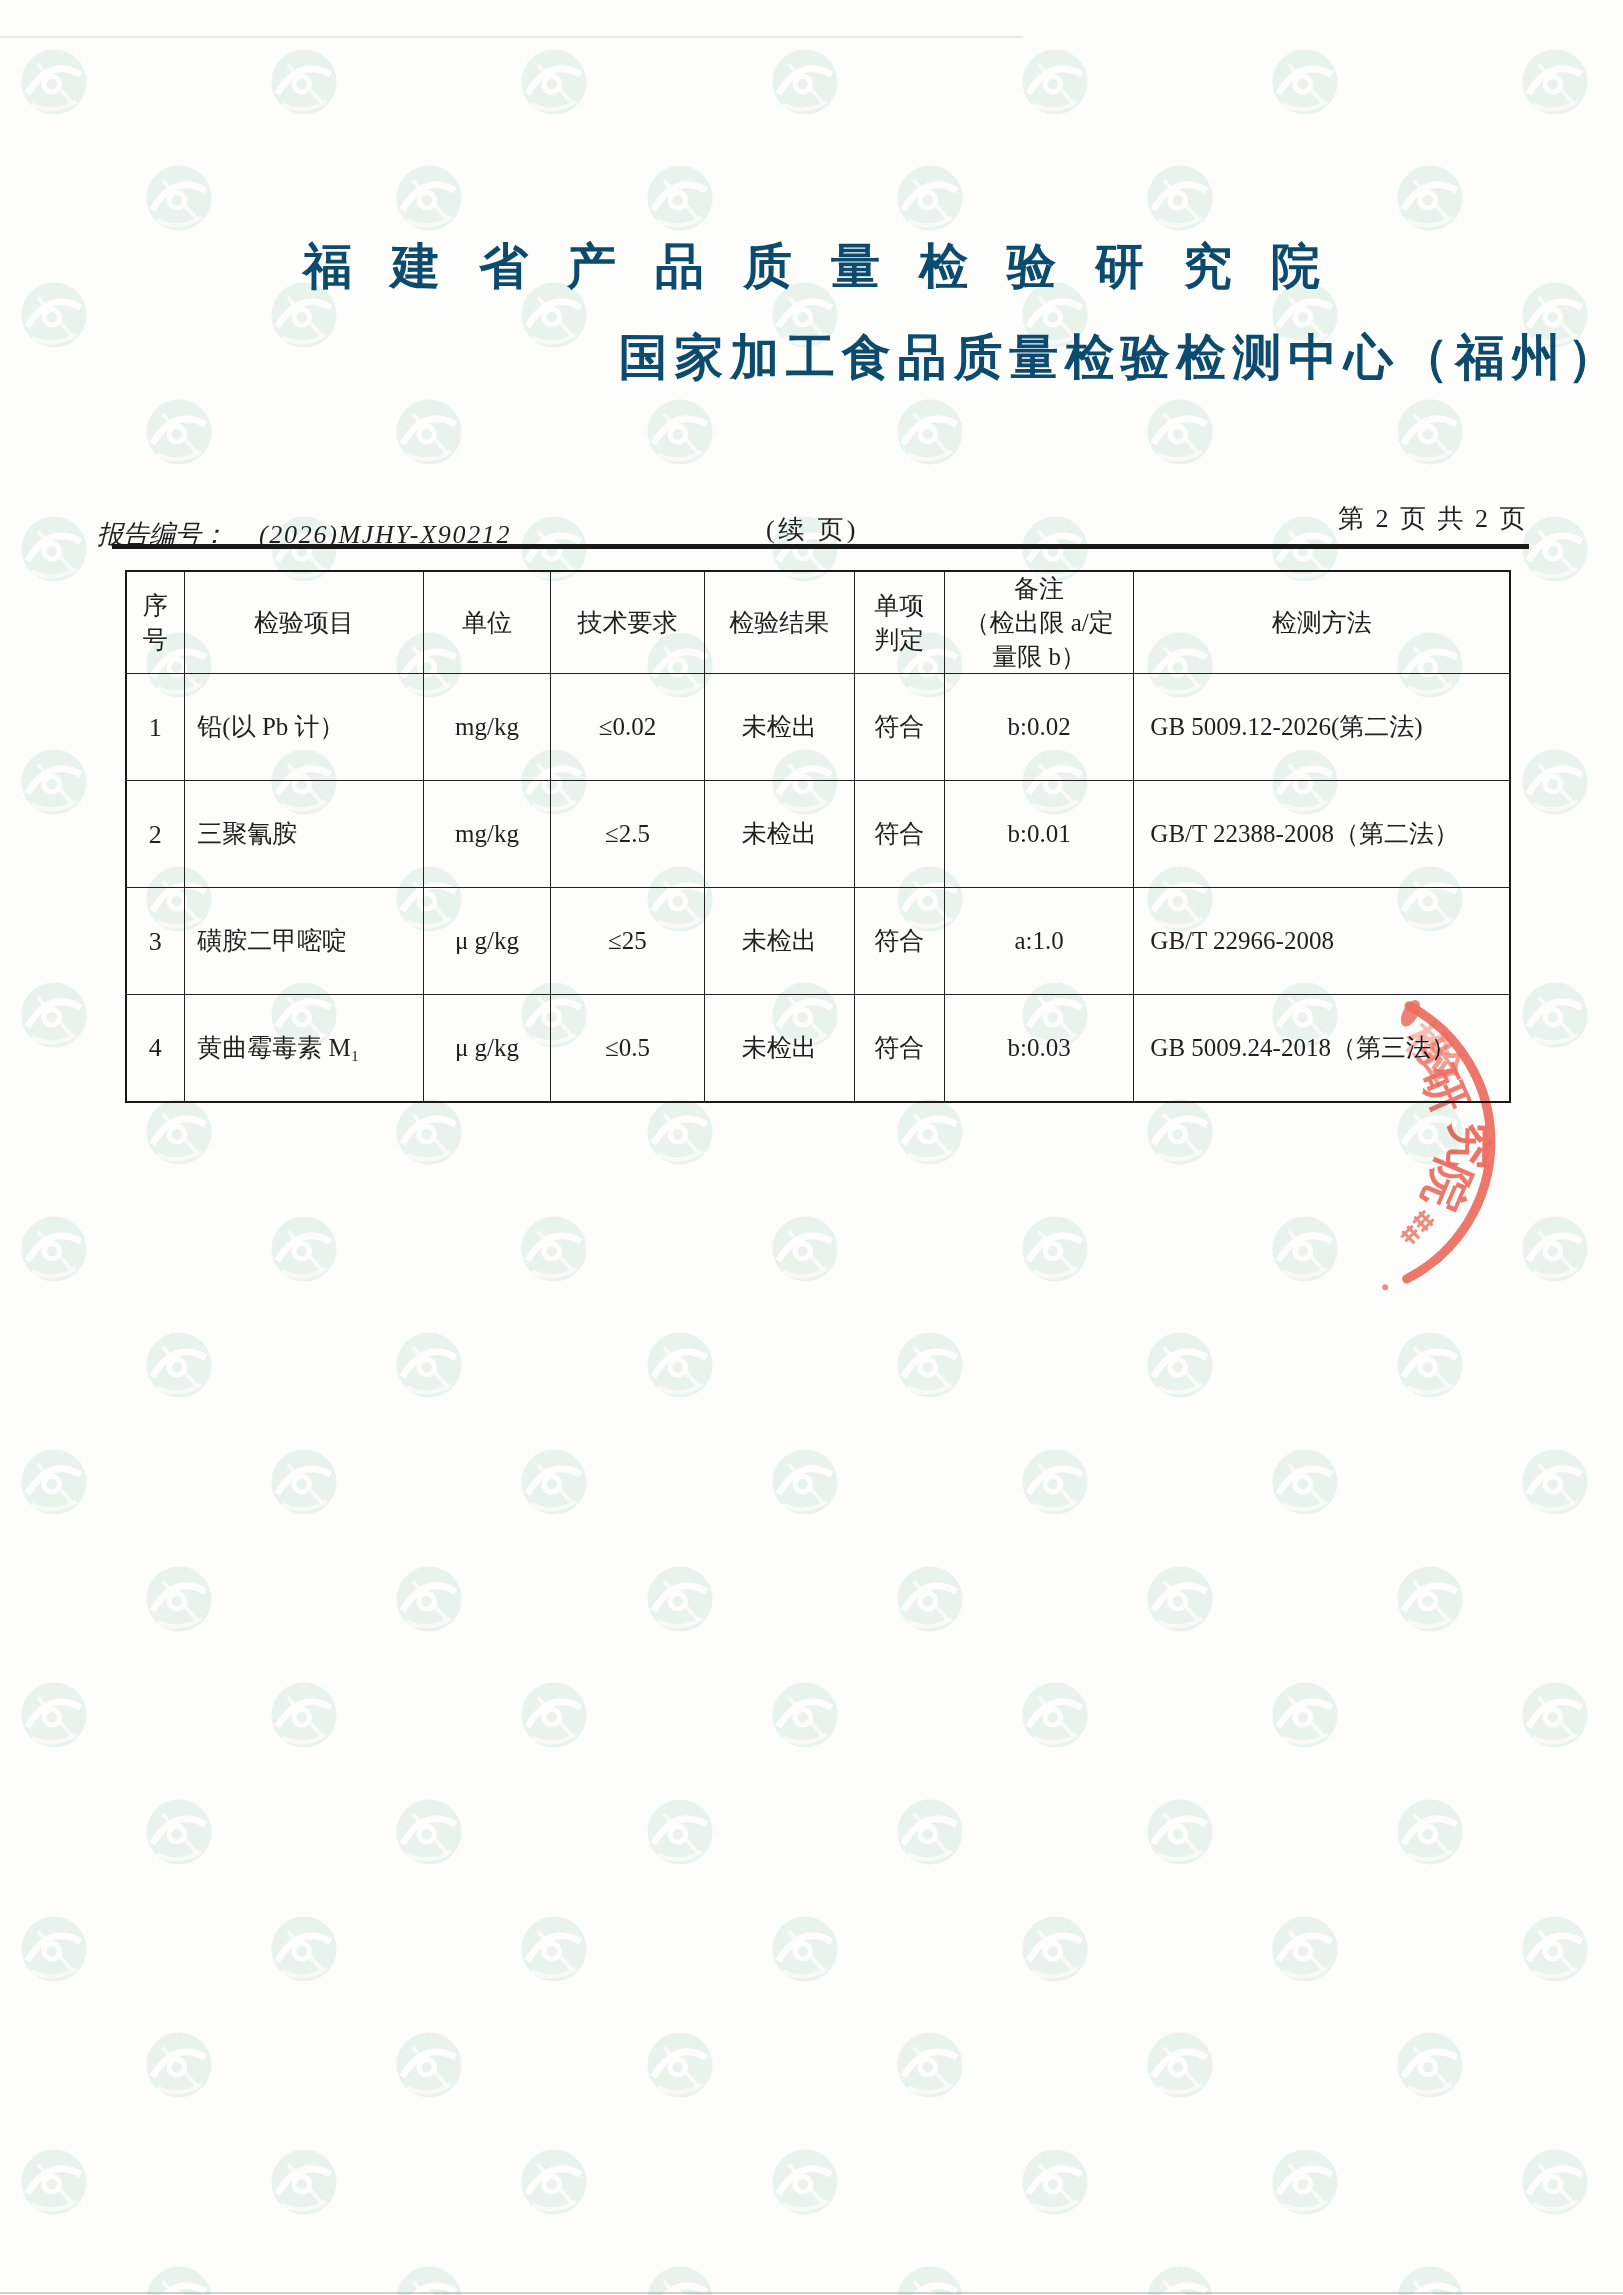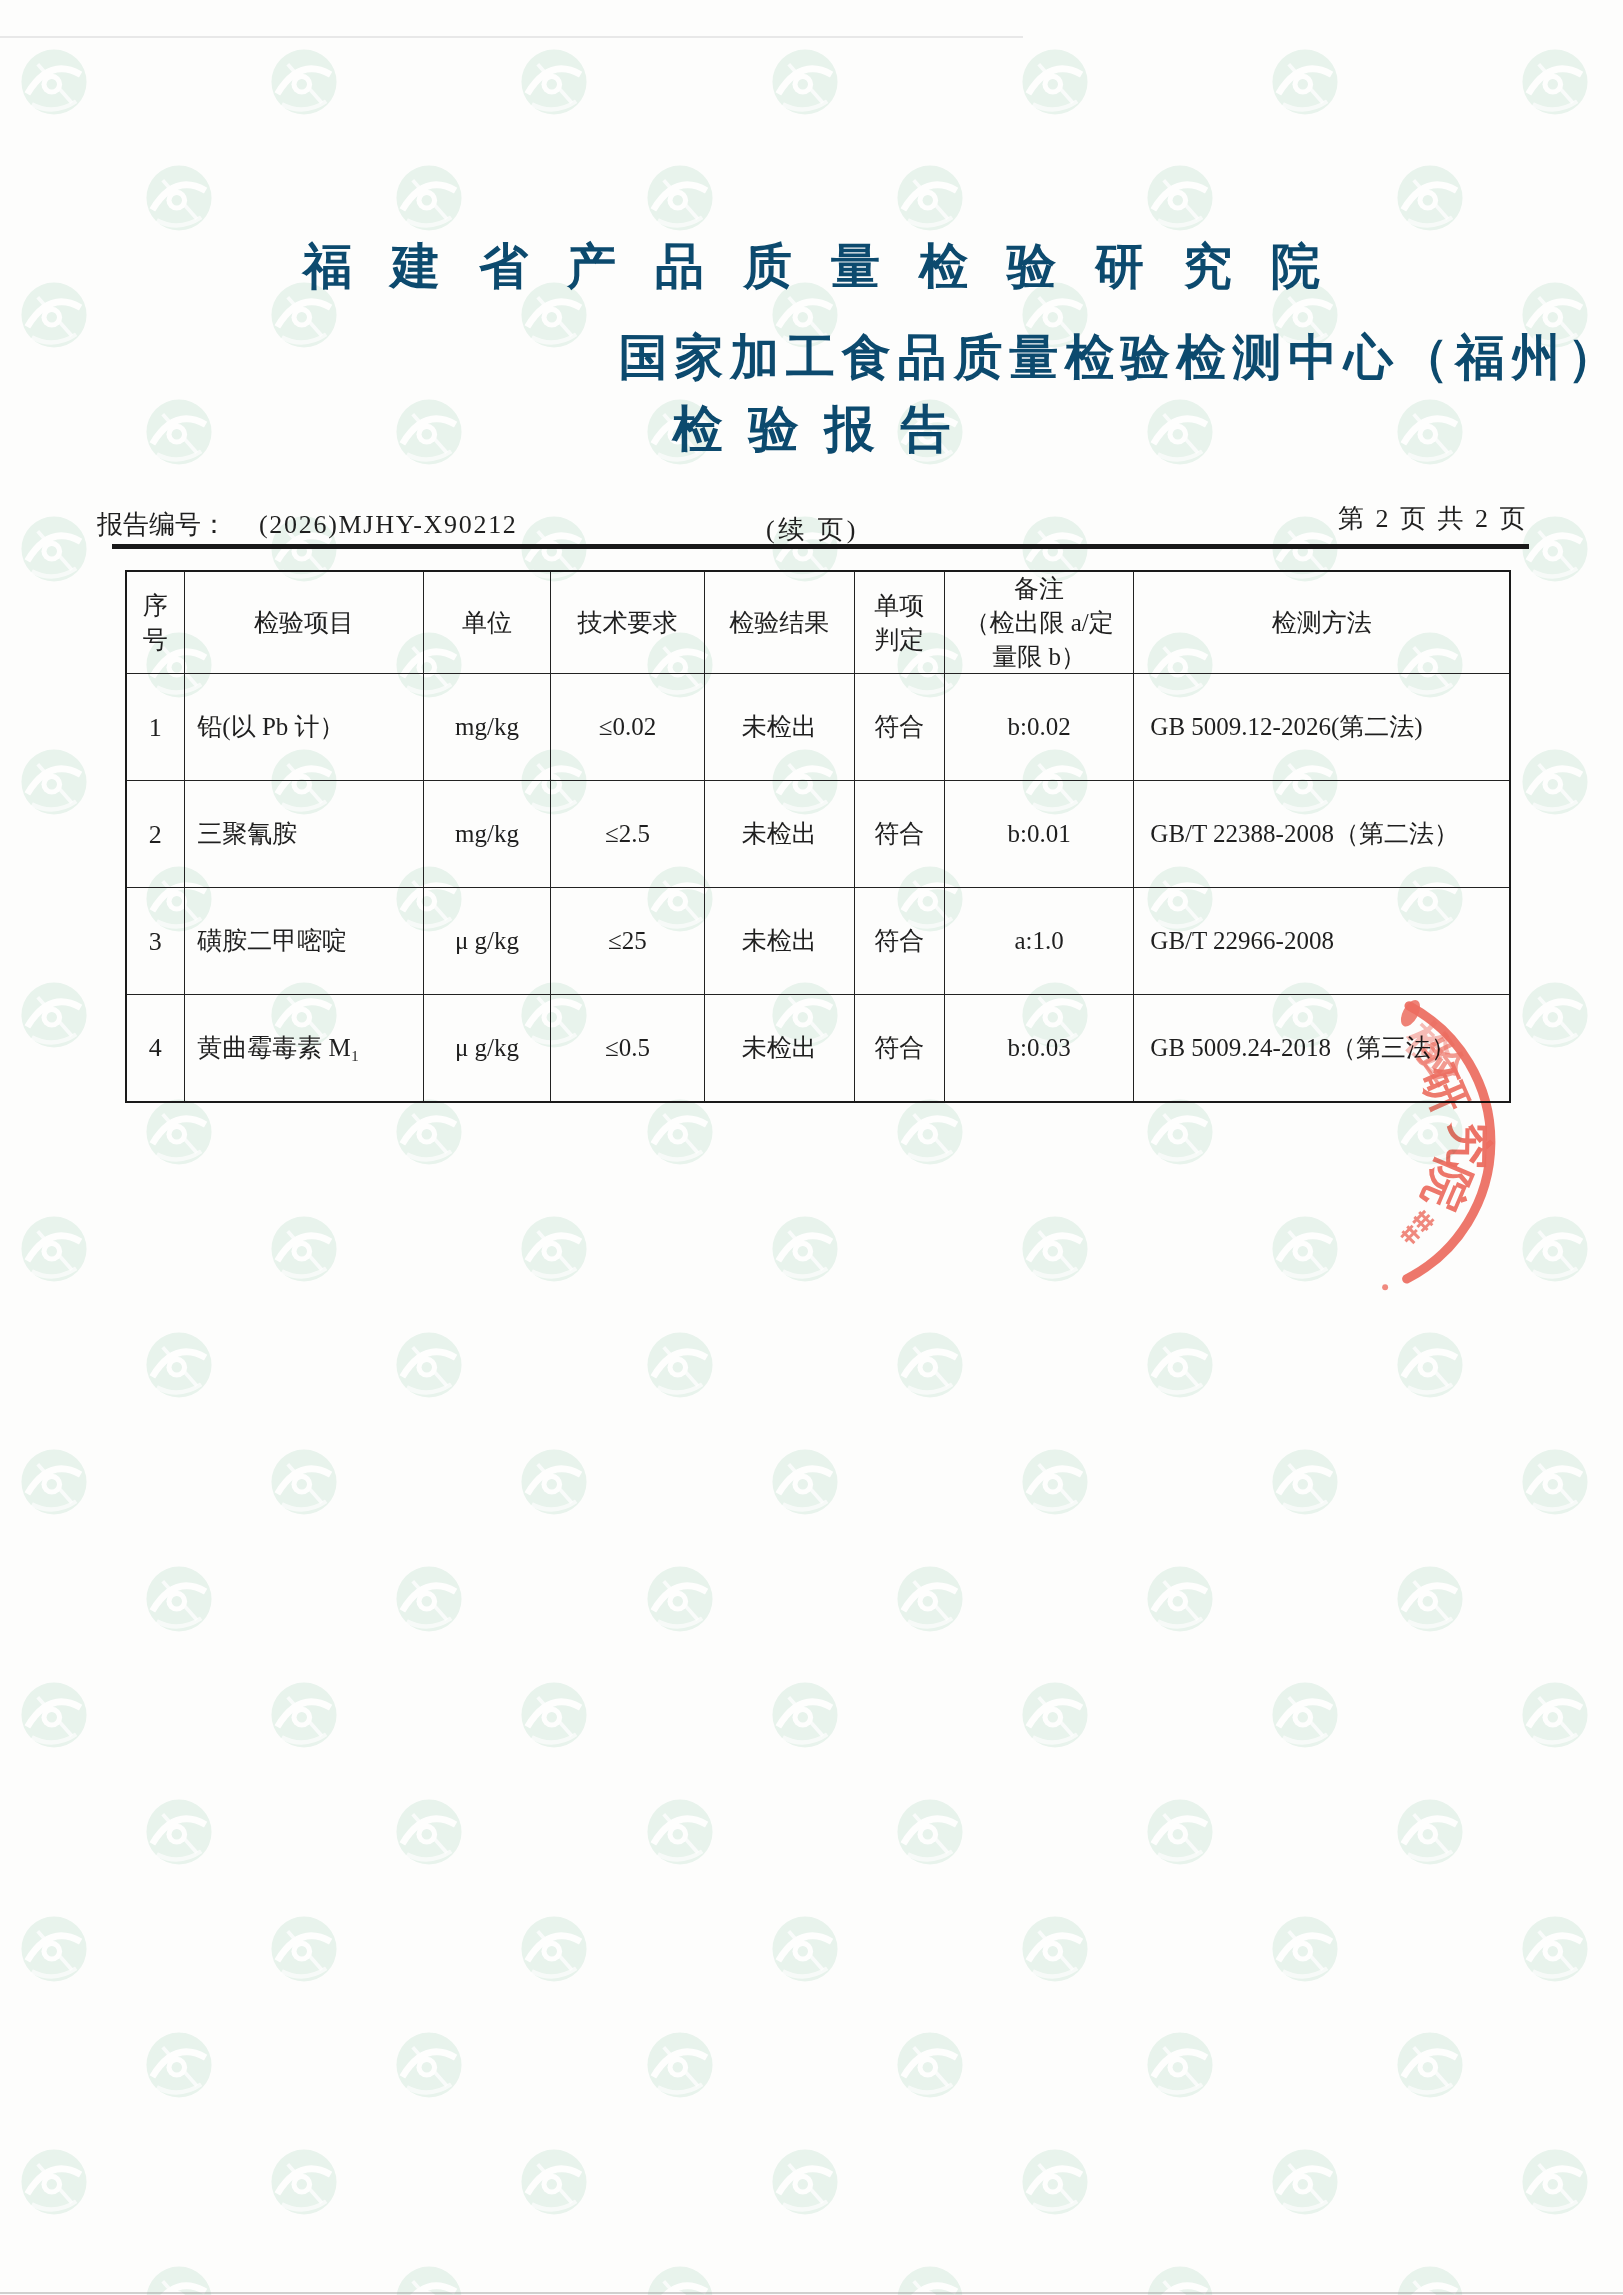--- a/index.html
+++ b/index.html
@@ -23,21 +23,21 @@
   
   .fold-line{position:absolute;top:36px;left:0;width:1023px;height:1.7px;background:#e2e2e2;opacity:.8;z-index:1;}
   .bottom-edge{position:absolute;bottom:0.8px;left:0;width:100%;height:2.5px;background:#9a9a9a;opacity:.45;z-index:1;}
   
   .hdr{position:absolute;left:0;width:100%;text-align:center;font-weight:bold;line-height:1.05;z-index:2;white-space:nowrap;color:#0c4a6e;}
   .title-institute{top:241px;font-size:49px;letter-spacing:39px;padding-left:39px;box-sizing:border-box;}
   .title-center{top:332px;font-size:49px;letter-spacing:6.8px;text-align:right;}
   .title-report{top:403px;font-size:50px;letter-spacing:26px;padding-left:26px;box-sizing:border-box;}
   
   .meta-line{position:absolute;top:501px;left:97px;width:1431px;height:36px;font-size:26px;z-index:2;}
-  .meta-left{position:absolute;left:0;top:6px;white-space:nowrap;}
+  .meta-left{position:absolute;left:0;top:16px;white-space:nowrap;font-style:italic;}
   .meta-no{margin-left:32px;letter-spacing:1.7px;}
   .meta-cont{position:absolute;left:50%;transform:translateX(-50%);top:11px;white-space:nowrap;letter-spacing:3.4px;}
   .meta-page{position:absolute;right:0;top:0;white-space:nowrap;letter-spacing:2.5px;}
   
   .rule{position:absolute;top:544px;left:112px;width:1417px;height:5px;background:#191919;z-index:2;}
   
   table.results{
     position:absolute;left:125px;top:570px;z-index:2;
     border-collapse:collapse;table-layout:fixed;width:1386px;
     font-size:25px;background:transparent;
@@ -471,21 +471,20 @@
       <svg class="wm" style="left:1393px;top:2262px" viewBox="0 0 100 100">
         <use href="#wm-sym"></use>
       </svg>
     </div>
 
   <div class="fold-line"></div>
   <div class="bottom-edge"></div>
 
   <div class="hdr title-institute">福建省产品质量检验研究院</div>
   <div class="hdr title-center">国家加工食品质量检验检测中心（福州）</div>
-  <div class="hdr title-report">检验报告</div>
 
   <div class="meta-line">
     <span class="meta-left">
       <span>报告编号：</span><span class="meta-no">(2026)MJHY-X90212</span>
     </span>
     <span class="meta-cont">(续 页)</span>
     <span class="meta-page">第 2 页  共 2 页</span>
   </div>
 
   <div class="rule"></div>

